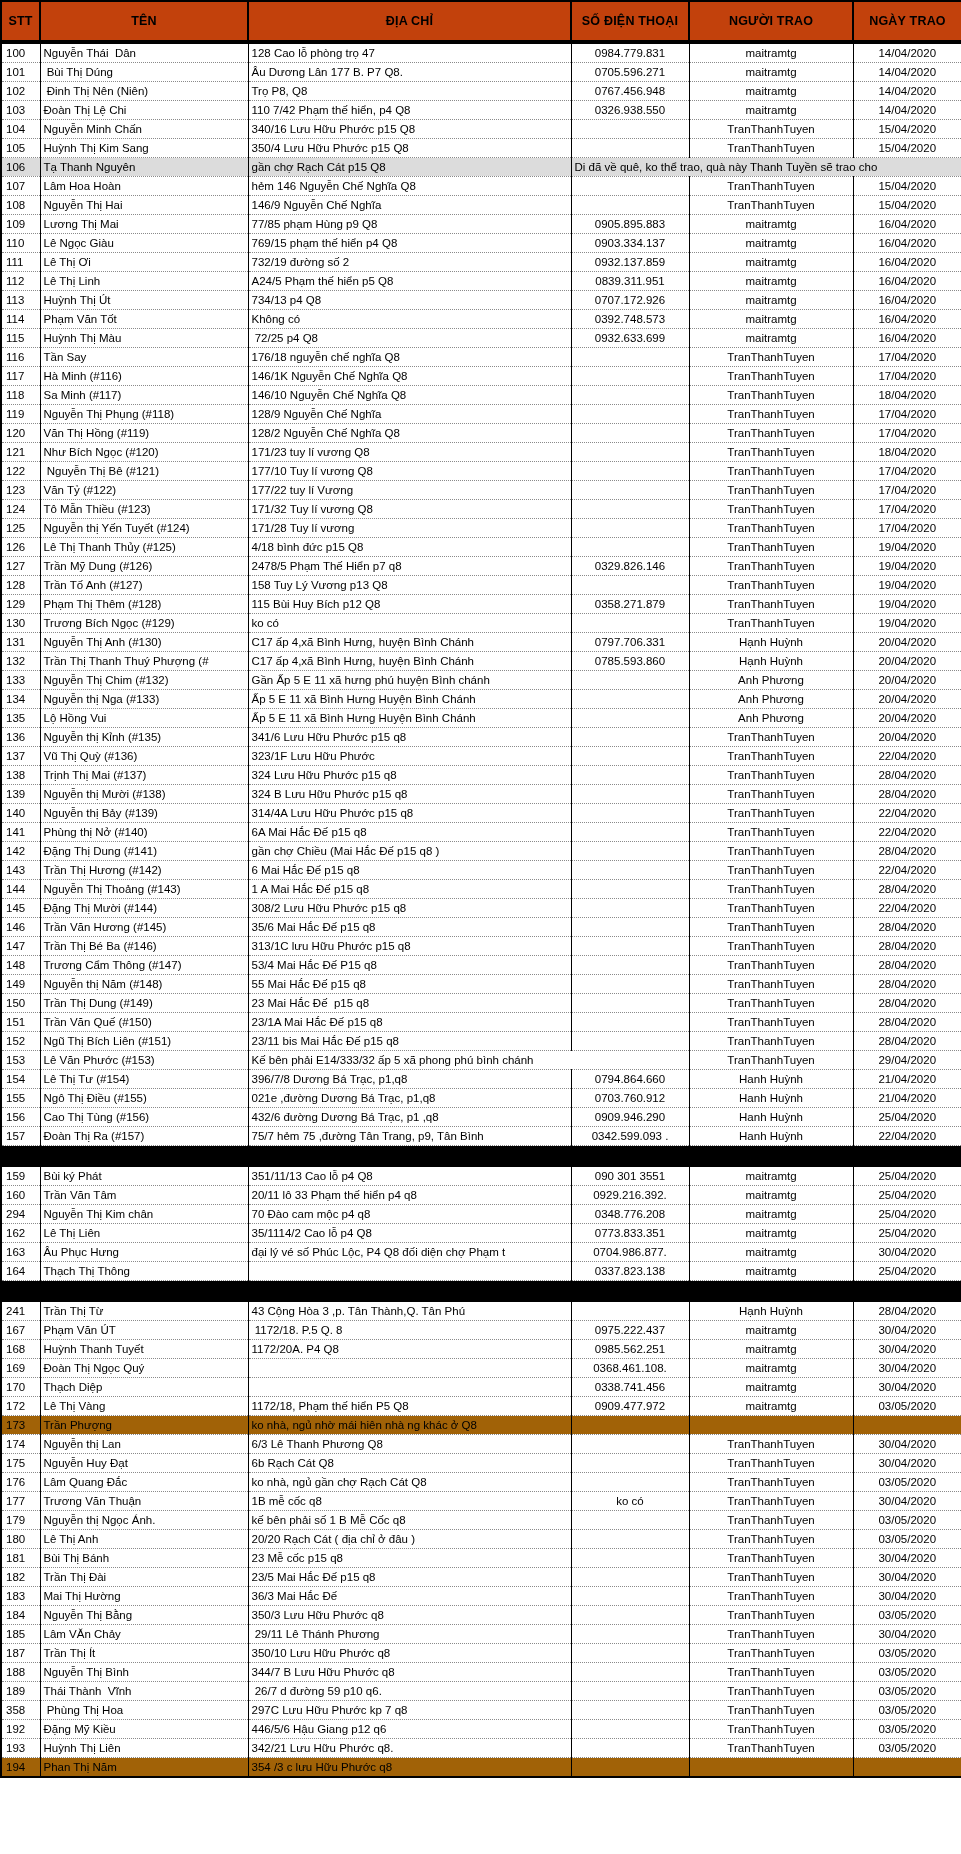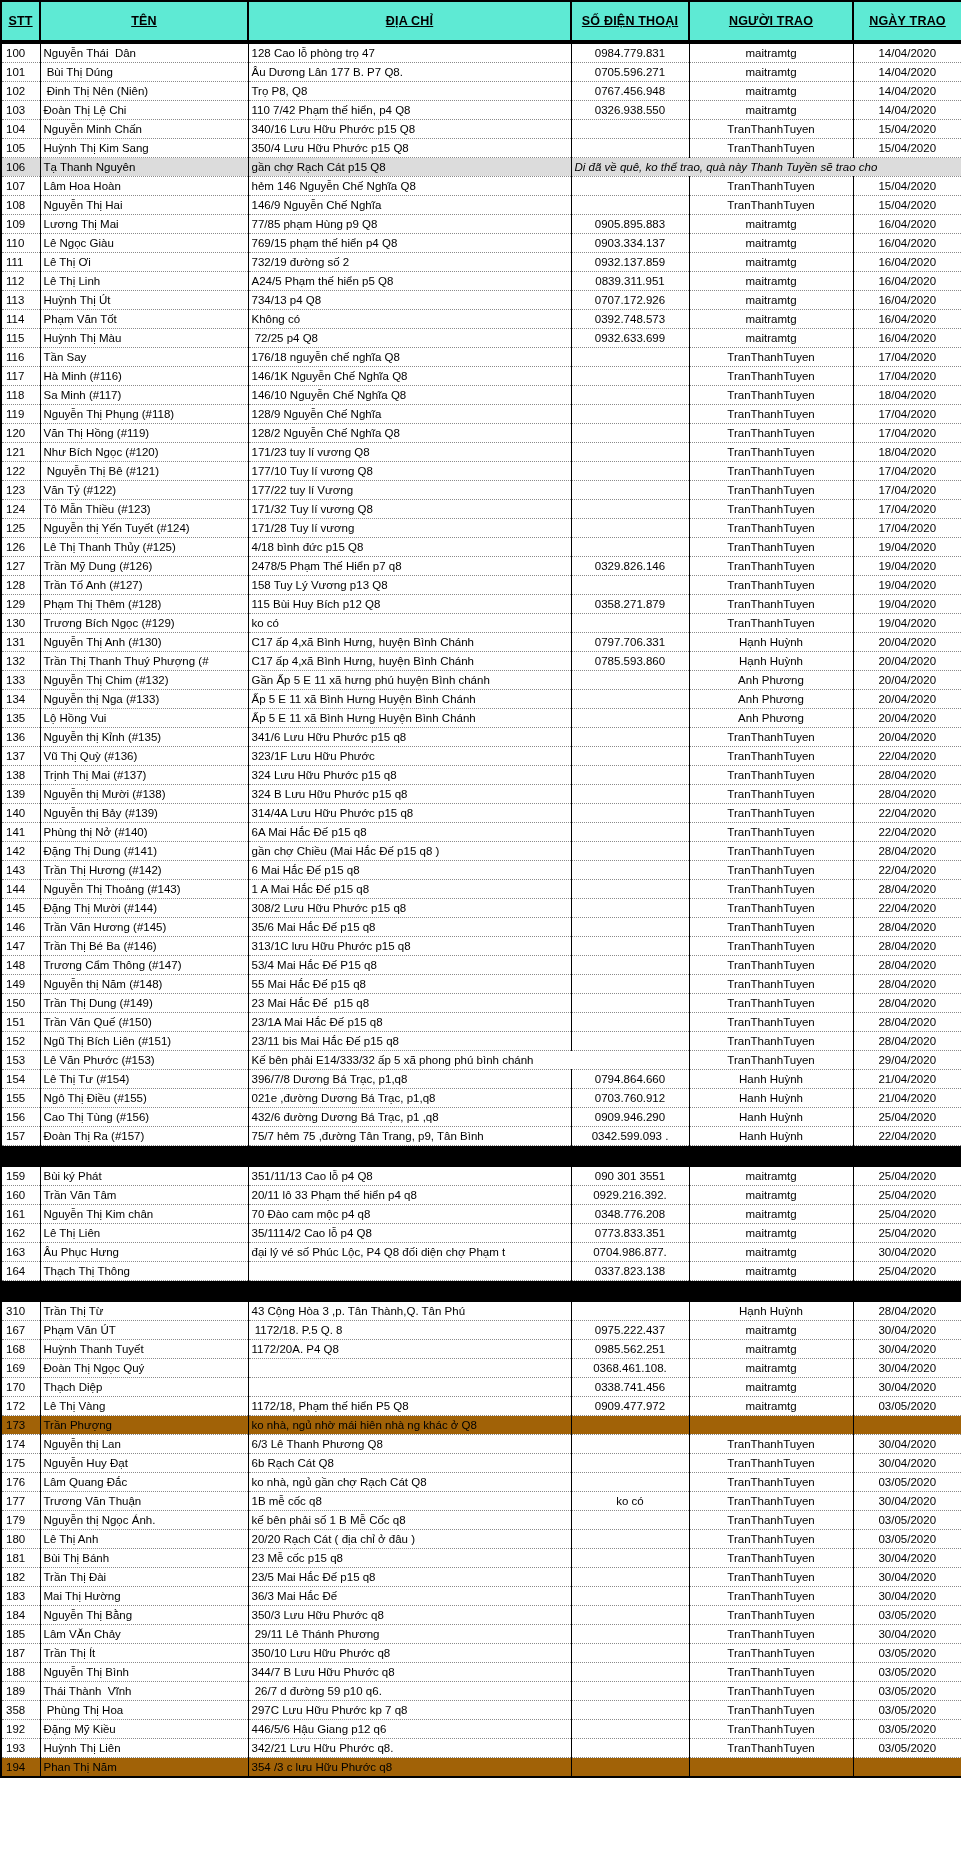--- a/index.html
+++ b/index.html
@@ -5,38 +5,38 @@
   html,body{margin:0;padding:0;background:#fff;}
   #sheet{
     width:961px;height:1854px;overflow:hidden;background:#fff;
     font-family:"Liberation Sans","DejaVu Sans",sans-serif;
     box-sizing:border-box;
   }
   table{border-collapse:collapse;table-layout:fixed;width:961px;}
   col.c1{width:39px}col.c2{width:208px}col.c3{width:323px}
   col.c4{width:118px}col.c5{width:164px}col.c6{width:109px}
   th{
-    background:#5eead4;border:2px solid #000;border-bottom:4px solid #000;
+    background:#c2410c;border:2px solid #000;border-bottom:4px solid #000;
     height:38px;font-size:12.5px;font-weight:bold;color:#000;
-    text-align:center;padding:0 2px;letter-spacing:0.2px;text-decoration:underline;
+    text-align:center;padding:0 2px;letter-spacing:0.2px;
   }
   td{
     height:18px;max-height:18px;font-size:11.5px;color:#000;
     border-left:1px solid #000;border-right:1px solid #000;
     border-bottom:1px dotted #8a8a8a;
     padding:0 3px;line-height:18px;white-space:pre;overflow:hidden;
     background:#fff;
   }
   tr.row-gray td{background:#dcdcdc;}
   tr.row-yellow td{background:#a16207;}
   tr.redacted td{background:#000;border-bottom:1px solid #000;height:20px;}
   td.c-stt{text-align:left;padding-left:4px;}
   td.c-name,td.c-address{text-align:left;}
   td.c-phone,td.c-giver,td.c-date{text-align:center;}
-  td.c-note{text-align:left;font-style:italic;}
+  td.c-note{text-align:left;}
   table{border:2px solid #000;}
 </style>
 </head>
 <body>
 
 <div id="sheet">
   <table>
     <colgroup>
       <col class="c1">
         <col class="c2">
@@ -530,21 +530,21 @@
         </tr>
         <tr>
           <td class="c-stt">160</td>
           <td class="c-name">Trần Văn Tâm</td>
           <td class="c-address">20/11 lô 33 Phạm thế hiển p4 q8</td>
           <td class="c-phone">0929.216.392.</td>
           <td class="c-giver">maitramtg</td>
           <td class="c-date">25/04/2020</td>
         </tr>
         <tr>
-          <td class="c-stt">161</td>
+          <td class="c-stt">294</td>
           <td class="c-name">Nguyễn Thị Kim chân</td>
           <td class="c-address">70 Đào cam mộc p4 q8</td>
           <td class="c-phone">0348.776.208</td>
           <td class="c-giver">maitramtg</td>
           <td class="c-date">25/04/2020</td>
         </tr>
         <tr>
           <td class="c-stt">162</td>
           <td class="c-name">Lê Thị Liên</td>
           <td class="c-address">35/1114/2 Cao lỗ p4 Q8</td>
@@ -565,21 +565,21 @@
           <td class="c-name">Thạch Thị Thông</td>
           <td class="c-address"></td>
           <td class="c-phone">0337.823.138</td>
           <td class="c-giver">maitramtg</td>
           <td class="c-date">25/04/2020</td>
         </tr>
         <tr class="redacted">
           <td class="c-redacted" colspan="6"></td>
         </tr>
         <tr>
-          <td class="c-stt">310</td>
+          <td class="c-stt">241</td>
           <td class="c-name">Trần Thị Từ</td>
           <td class="c-address">43 Cộng Hòa 3 ,p. Tân Thành,Q. Tân Phú</td>
           <td class="c-phone"></td>
           <td class="c-giver">Hạnh Huỳnh</td>
           <td class="c-date">28/04/2020</td>
         </tr>
         <tr>
           <td class="c-stt">167</td>
           <td class="c-name">Phạm Văn ÚT</td>
           <td class="c-address"> 1172/18. P.5 Q. 8</td>

